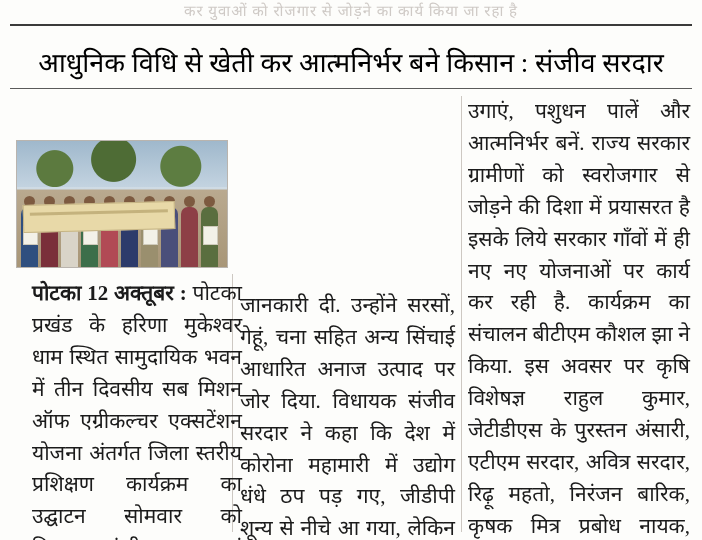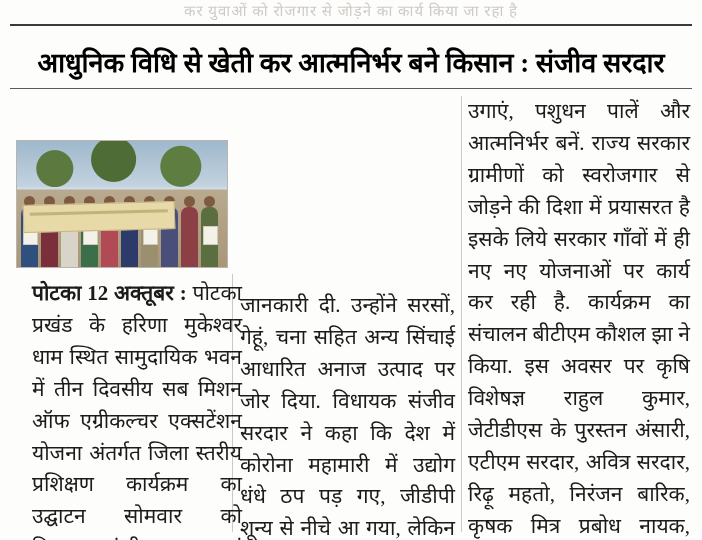--- a/index.html
+++ b/index.html
@@ -42,21 +42,21 @@
   .rule.top { top: 24px; }
   .rule.under-head { top: 88px; border-top: 1px solid #5a5a5a; }
 
   .headline {
     position: absolute;
     top: 30px;
     left: 12px;
     width: 678px;
     text-align: center;
     font-size: 27px;
-    font-weight: bold;
+    font-weight: normal;
     letter-spacing: 0px;
     line-height: 1.15;
     color: #000;
     font-family: "Liberation Serif", serif;
   }
 
   .subhead {
     position: absolute;
     top: 97px;
     left: 14px;

